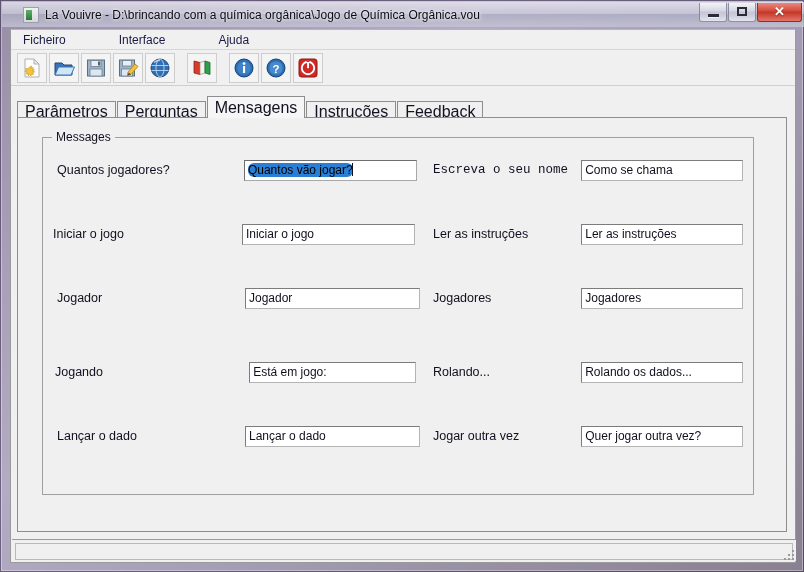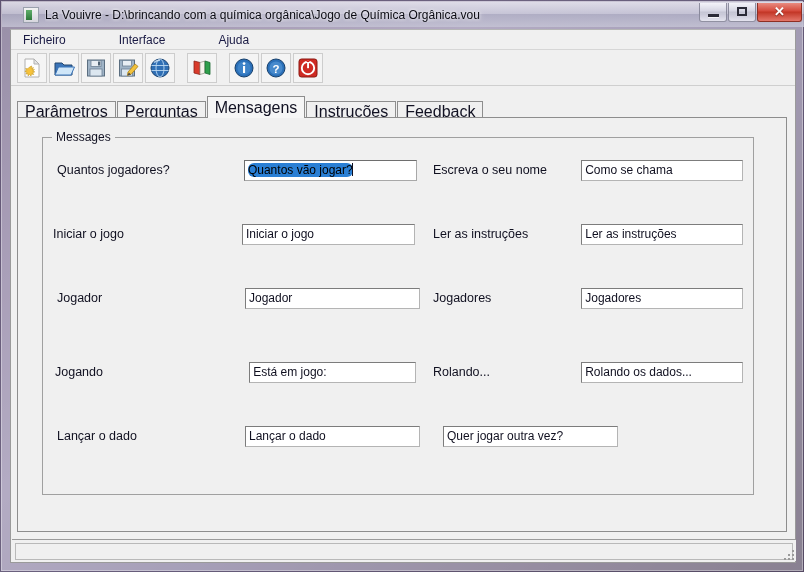--- a/index.html
+++ b/index.html
@@ -475,40 +475,41 @@
             <div class="msg-label" style="width:180px;">Jogando</div>
             <div class="msg-input" style="width:175px; margin-left:23px;">Está em jogo:</div>
           </div>
 
           <div class="msg-row" style="left:14px; top:286px; width:363px;">
             <div class="msg-label" style="width:178px;">Lançar o dado</div>
             <div class="msg-input" style="width:175px; margin-left:10px;">Lançar o dado</div>
           </div>
 
           <div class="msg-row" style="left:390px; top:20px; width:310px;">
-            <div class="msg-label" style="width:150px;">Escreva o seu nome</div>
+            <div class="msg-label" style="width:150px;font-family:Liberation Mono, monospace;">Escreva o seu nome</div>
             <div class="msg-input" style="width:175px; margin-left:10px;">Como se chama</div>
           </div>
 
           <div class="msg-row" style="left:390px; top:84px; width:310px;">
             <div class="msg-label" style="width:150px;">Ler as instruções</div>
             <div class="msg-input" style="width:175px; margin-left:10px;">Ler as instruções</div>
           </div>
 
           <div class="msg-row" style="left:390px; top:148px; width:310px;">
             <div class="msg-label" style="width:150px;">Jogadores</div>
             <div class="msg-input" style="width:175px; margin-left:10px;">Jogadores</div>
           </div>
 
           <div class="msg-row" style="left:390px; top:222px; width:310px;">
             <div class="msg-label" style="width:150px;">Rolando...</div>
             <div class="msg-input" style="width:175px; margin-left:10px;">Rolando os dados...</div>
           </div>
 
           <div class="msg-row" style="left:390px; top:286px; width:310px;">
+            <div class="msg-label" style="width:150px;">Jogar outra vez</div>
             <div class="msg-input" style="width:175px; margin-left:10px;">Quer jogar outra vez?</div>
           </div>
 
         </div>
       </div>
     </div>
 
     <div class="statusstrip">
       <div class="statusbar-inner">
         <span></span>

